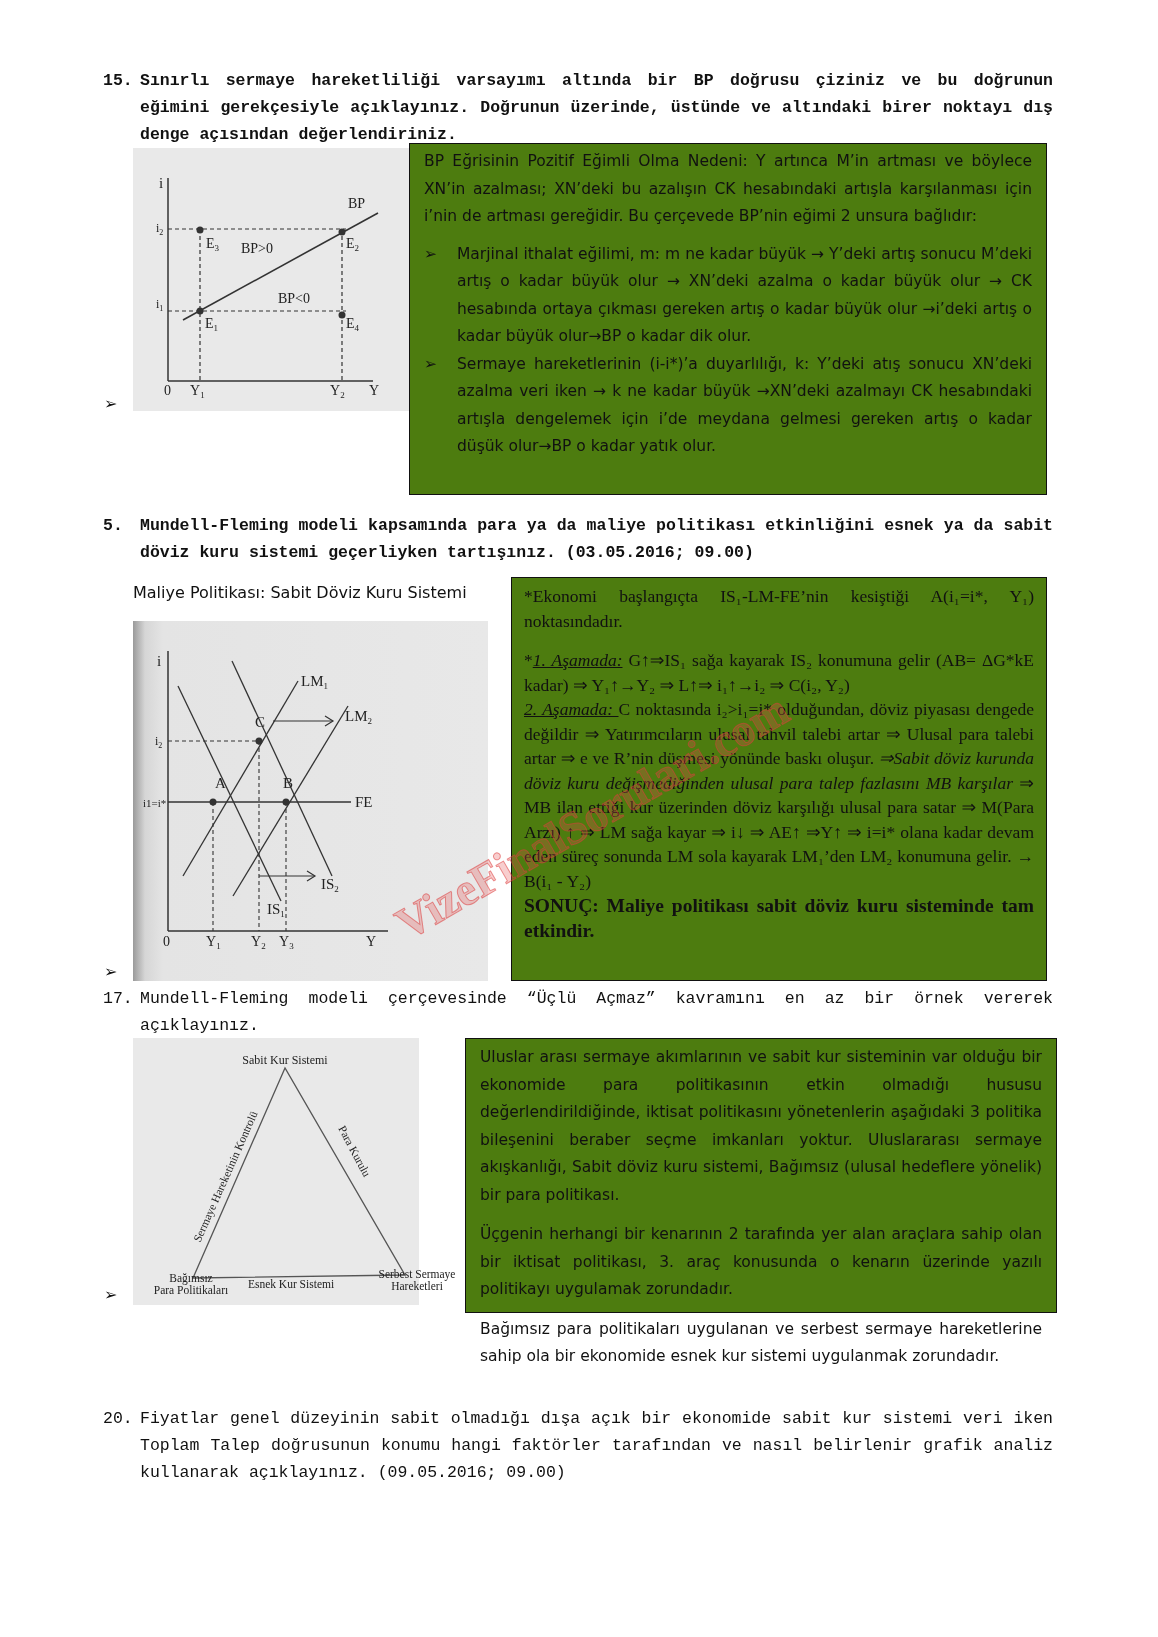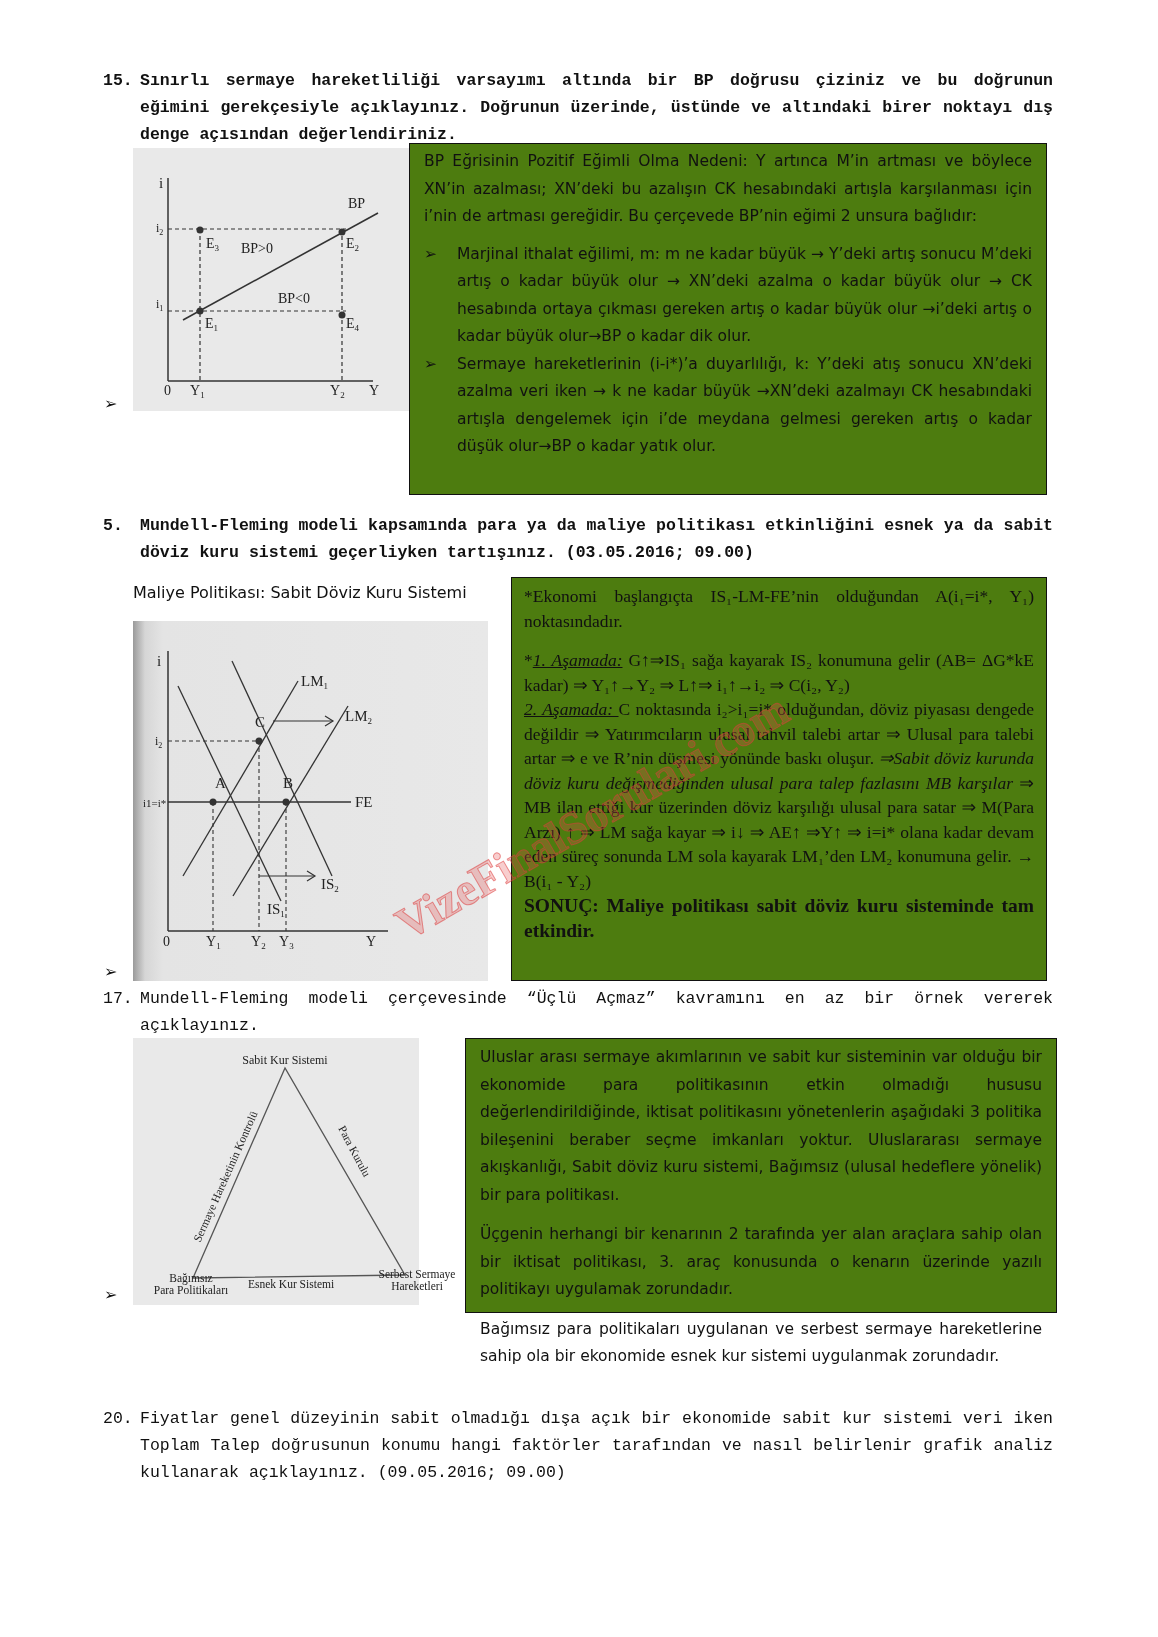--- a/index.html
+++ b/index.html
@@ -120,21 +120,21 @@
     <text x="30" y="325" font-size="14">0</text>
     <text x="73" y="325" font-size="14">Y<tspan font-size="9" dy="3">1</tspan></text>
     <text x="118" y="325" font-size="14">Y<tspan font-size="9" dy="3">2</tspan></text>
     <text x="146" y="325" font-size="14">Y<tspan font-size="9" dy="3">3</tspan></text>
     <text x="233" y="325" font-size="14">Y</text>
   </svg>
 </div>
 <div class="bullet" style="left:104px; top:962px;">➢</div>
 
 <div class="box serif" style="left:511px; top:577px; width:536px; height:404px; padding:6px 12px 0 12px;">
-  <p>*Ekonomi başlangıçta IS₁-LM-FE’nin olduğundan A(i₁=i*, Y₁) noktasındadır.</p>
+  <p>*Ekonomi başlangıçta IS₁-LM-FE’nin kesiştiği A(i₁=i*, Y₁) noktasındadır.</p>
   <div style="height:15px;"></div>
   <p>*<span class="u">1. Aşamada:</span><span> G↑⇒IS₁ sağa kayarak IS₂ konumuna gelir (AB= ΔG*kE kadar) ⇒ Y₁↑→Y₂ ⇒ L↑⇒ i₁↑→i₂ ⇒ C(i₂, Y₂)</span></p>
   <p><span class="u">2. Aşamada: </span><span>C noktasında i₂&gt;i₁=i* olduğundan, döviz piyasası dengede değildir ⇒ Yatırımcıların ulusal tahvil talebi artar ⇒ Ulusal para talebi artar ⇒ e ve R’nin düşmesi yönünde baskı oluşur. </span><span class="it">⇒Sabit döviz kurunda döviz kuru değişmediğinden ulusal para talep fazlasını MB karşılar</span><span> ⇒ MB ilan ettiği kur üzerinden döviz karşılığı ulusal para satar ⇒ M(Para Arzı) ↑ ⇒ LM sağa kayar ⇒ i↓ ⇒ AE↑ ⇒Y↑ ⇒ i=i* olana kadar devam eden süreç sonunda LM sola kayarak LM₁’den LM₂ konumuna gelir. → B(i₁ - Y₂)</span></p>
   <p style="font-weight:bold; font-size:19.5px; line-height:25px;">SONUÇ: Maliye politikası sabit döviz kuru sisteminde tam etkindir.</p>
 </div>
 
 <div class="wm">VizeFinalSorulari.com</div>
 
 <div class="q" style="top:985px;">
   <span class="num">17.</span>

